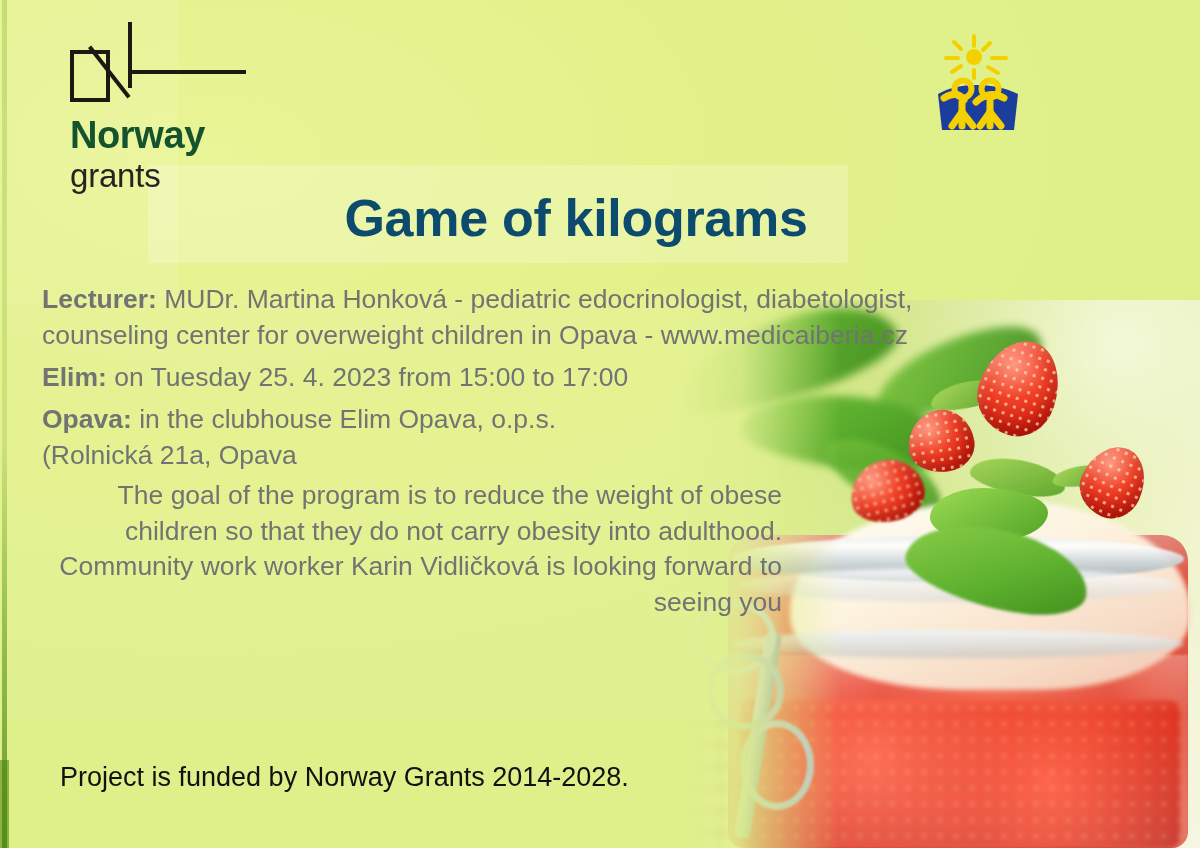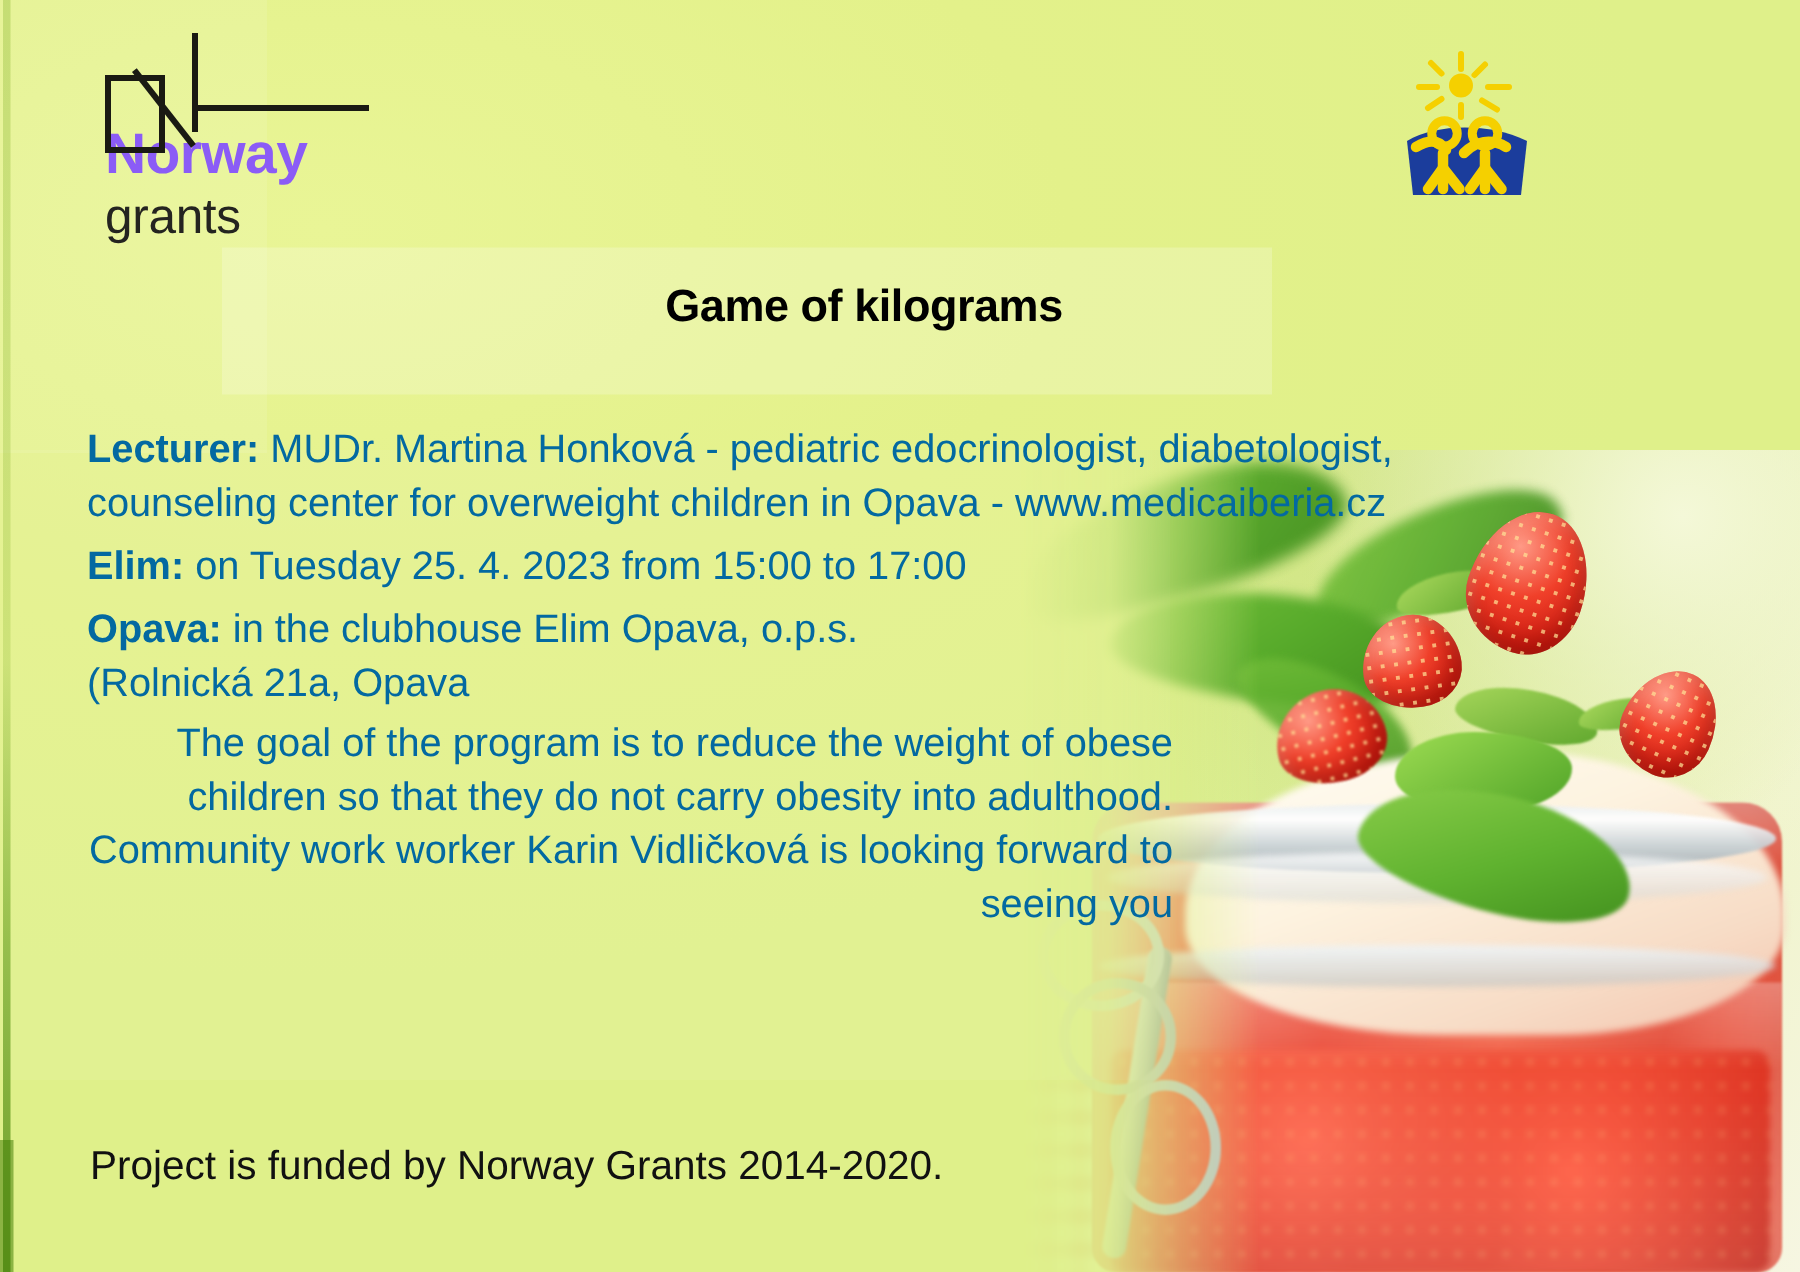--- a/index.html
+++ b/index.html
@@ -266,22 +266,22 @@
     position: absolute; left: 18px; top: 26px;
     width: 4px; height: 64px; background: #1a1a13;
     transform-origin: top left;
     transform: rotate(-38deg);
   }
   .ng-hline {
     position: absolute; left: 60px; top: 48px;
     width: 116px; height: 4px; background: #1a1a13;
   }
   .ng-word {
-    font-weight: 700; font-size: 38px; color: #8b5cf6;
-    letter-spacing: -0.4px; line-height: 1.05; 
+    font-weight: 700; font-size: 38px; color: #14532d;
+    letter-spacing: -0.4px; line-height: 1.05; margin-top: 32px;
   }
   .ng-word2 {
     font-weight: 400; font-size: 33px; color: #242420;
     letter-spacing: -0.2px; line-height: 1.1; margin-top: 2px;
   }
 
   .logo-eurotopia {
     position: absolute;
     left: 492px; top: 28px;
     width: 220px; height: 118px;
@@ -321,36 +321,36 @@
     position: absolute; left: 132px; top: 56px;
     font-weight: 800; font-size: 38px; letter-spacing: -0.5px; color: #0b0b0b;
     line-height: 1;
   }
 
   
   .poster-title {
     position: absolute;
     left: 0; top: 188px; width: 1152px;
     text-align: center;
-    font-size: 30px;
+    font-size: 52px;
     font-weight: 700;
-    color: #000000;
+    color: #0c4a6e;
     letter-spacing: -0.3px;
   }
   .body-block {
     position: absolute;
     left: 42px;
     width: 910px;
     color: #111;
   }
   .para {
     font-size: 26.5px;
     line-height: 1.34;
-    color: #0369a1;
-    margin: 0 0 14px 16px;
+    color: #737373;
+    margin: 0 0 14px 0;
   }
   .para b { font-weight: 700; }
   .blk-lecturer { top: 282px; }
   .blk-when     { top: 360px; }
   .blk-where    { top: 402px; }
   .blk-goal     { top: 478px; text-align: right; }
 
   .footer-note {
     position: absolute;
     left: 60px; top: 762px;
@@ -457,15 +457,15 @@
 
   <div class="body-block blk-where">
     <p class="para" style="margin-bottom:0"><b>Opava:</b><span> in the clubhouse Elim Opava, o.p.s.</span></p>
     <p class="para">(Rolnická 21a, Opava</p>
   </div>
 
   <div class="body-block blk-goal" style="width:740px;">
     <p class="para">The goal of the program is to reduce the weight of obese children so that they do not carry obesity into adulthood. Community work worker Karin Vidličková is looking forward to seeing you</p>
   </div>
 
-  <div class="footer-note">Project is funded by Norway Grants 2014-2020.</div>
+  <div class="footer-note">Project is funded by Norway Grants 2014-2028.</div>
 
 </div>
 
 </body></html>

